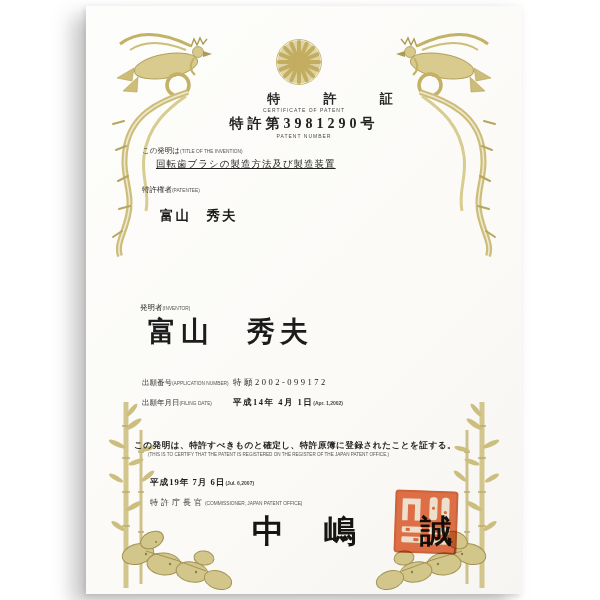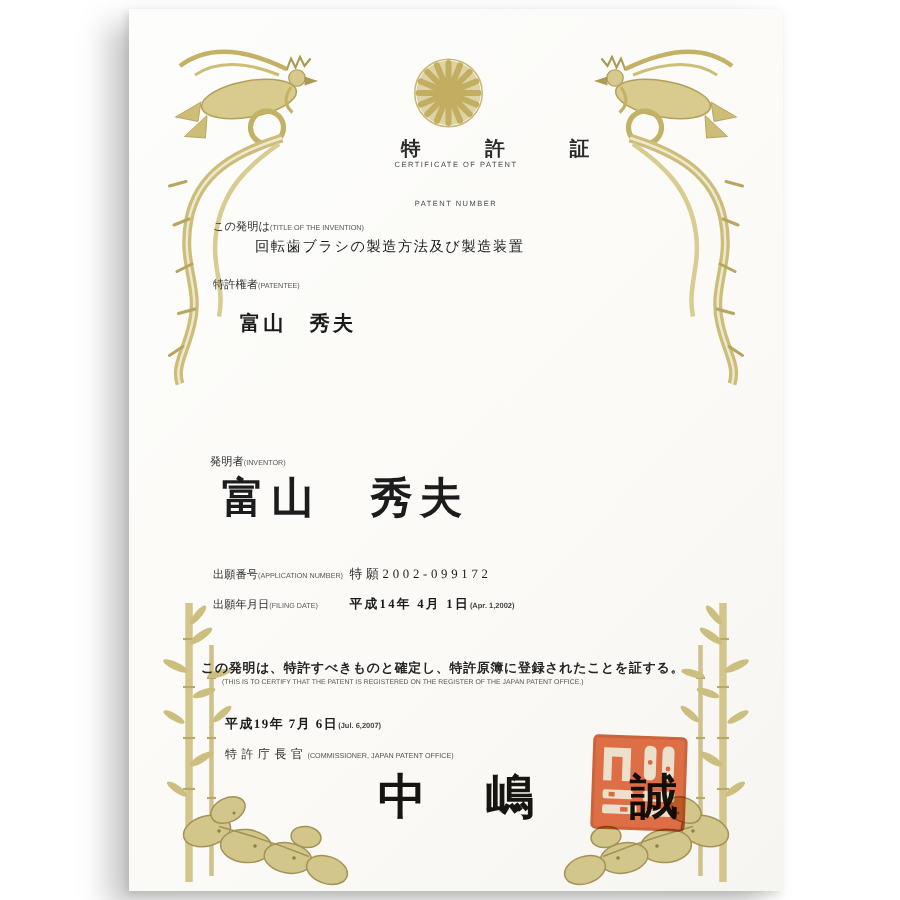--- a/index.html
+++ b/index.html
@@ -12,21 +12,21 @@
   .deco{position:absolute;inset:0;z-index:1;}
   .txt{position:absolute;z-index:2;white-space:nowrap;}
   .ctr{left:0;width:100%;text-align:center;}
   .title{top:84px;font-size:13px;letter-spacing:20px;padding-left:36px;font-weight:bold;color:#2a2a2a;}
   .title-en{top:101px;font-size:5px;letter-spacing:1px;color:#4a4a4a;font-family:"Liberation Sans",sans-serif;}
   .patnum{top:109px;font-size:14px;letter-spacing:4px;font-weight:bold;color:#222;}
   .patnum-en{top:127px;font-size:5px;letter-spacing:1px;color:#4a4a4a;font-family:"Liberation Sans",sans-serif;}
   .lbl{font-size:7.5px;color:#2f2f2f;}
   .lbl .en{font-size:4.8px;color:#555;font-family:"Liberation Sans",sans-serif;}
   .inv-lbl{left:56px;top:140px;}
-  .inv-title{left:84px;top:152px;font-size:9.5px;letter-spacing:1px;}
+  .inv-title{left:70px;top:152px;font-size:9.5px;letter-spacing:1px;text-decoration:underline;}
   .pte-lbl{left:56px;top:179px;}
   .pte-name{left:74px;top:201px;font-size:13.5px;font-weight:bold;letter-spacing:2px;}
   .ivt-lbl{left:54px;top:297px;}
   .ivt-name{left:62px;top:307px;font-size:28px;font-weight:bold;letter-spacing:5px;}
   .app-lbl{left:56px;top:372px;}
   .app-val{left:147px;top:371px;font-size:8.5px;letter-spacing:2.5px;font-weight:normal;}
   .fil-lbl{left:56px;top:392px;}
   .fil-val{left:147px;top:391px;font-size:8.5px;letter-spacing:1.5px;font-weight:bold;}
   .val .en{font-size:5px;letter-spacing:0;color:#444;font-family:"Liberation Sans",sans-serif;}
   .cert-jp{left:48px;top:434px;font-size:8.6px;letter-spacing:.5px;font-weight:bold;color:#252525;}
@@ -127,20 +127,21 @@
           <line x1="210.7" y1="61.5" x2="205.3" y2="74.5"></line>
             <line x1="215.3" y1="50.5" x2="220.7" y2="37.5"></line>
         </g>
         <circle cx="213" cy="56" r="5.5" fill="#c2ad60"></circle>
         <circle cx="213" cy="56" r="22.5" fill="none" stroke="#c9b873" stroke-width="1"></circle>
       </g>
     </svg>
 
     <div class="txt ctr title">特  許  証</div>
     <div class="txt ctr title-en">CERTIFICATE OF PATENT</div>
+    <div class="txt ctr patnum">特許第3981290号</div>
     <div class="txt ctr patnum-en">PATENT NUMBER</div>
 
     <div class="txt lbl inv-lbl">
       <span>この発明は</span><span class="en">(TITLE OF THE INVENTION)</span>
     </div>
     <div class="txt inv-title">回転歯ブラシの製造方法及び製造装置</div>
 
     <div class="txt lbl pte-lbl">
       <span>特許権者</span><span class="en">(PATENTEE)</span>
     </div>

